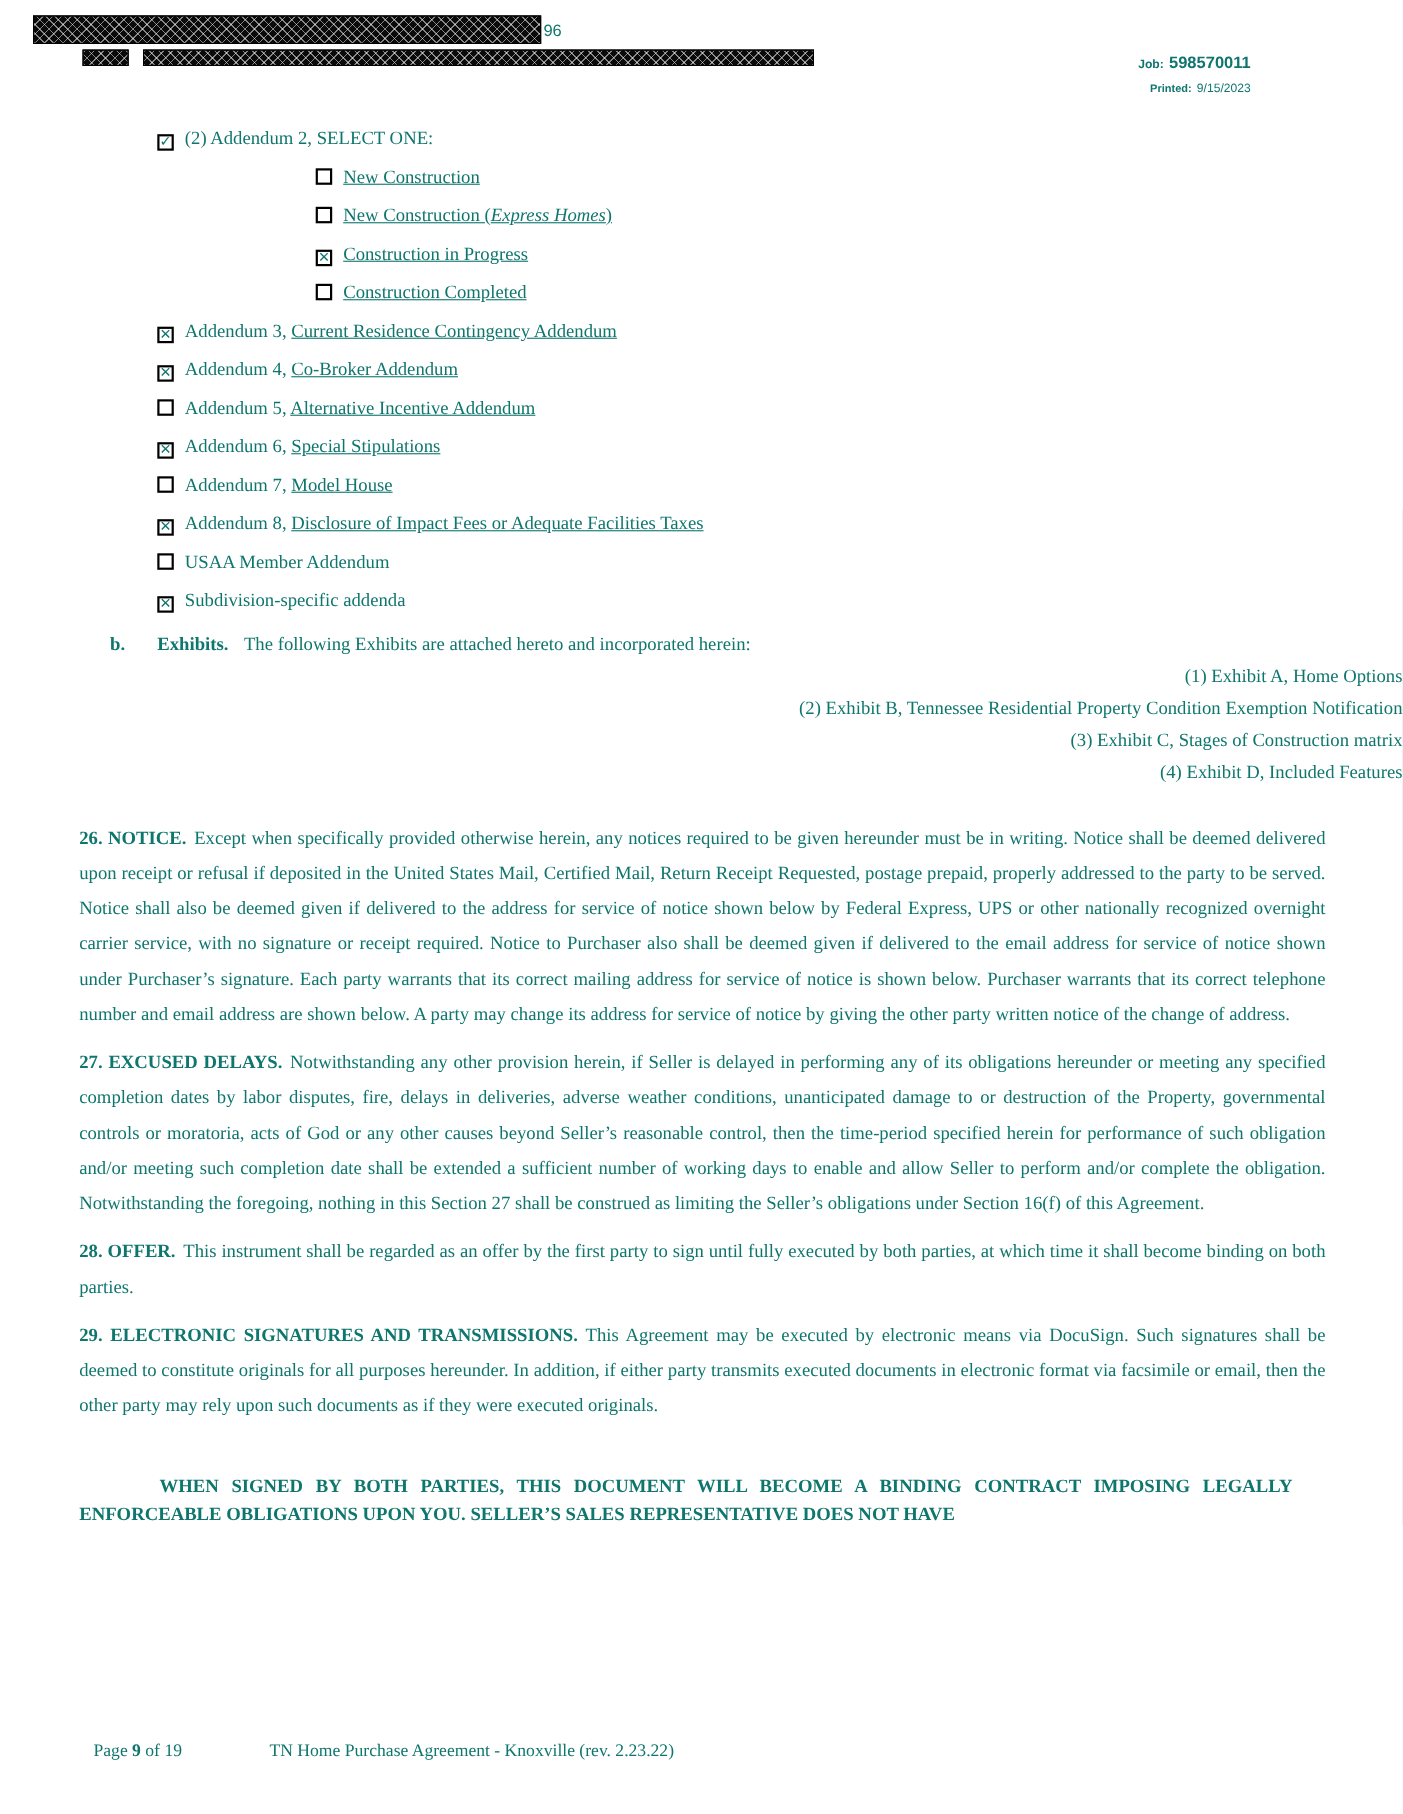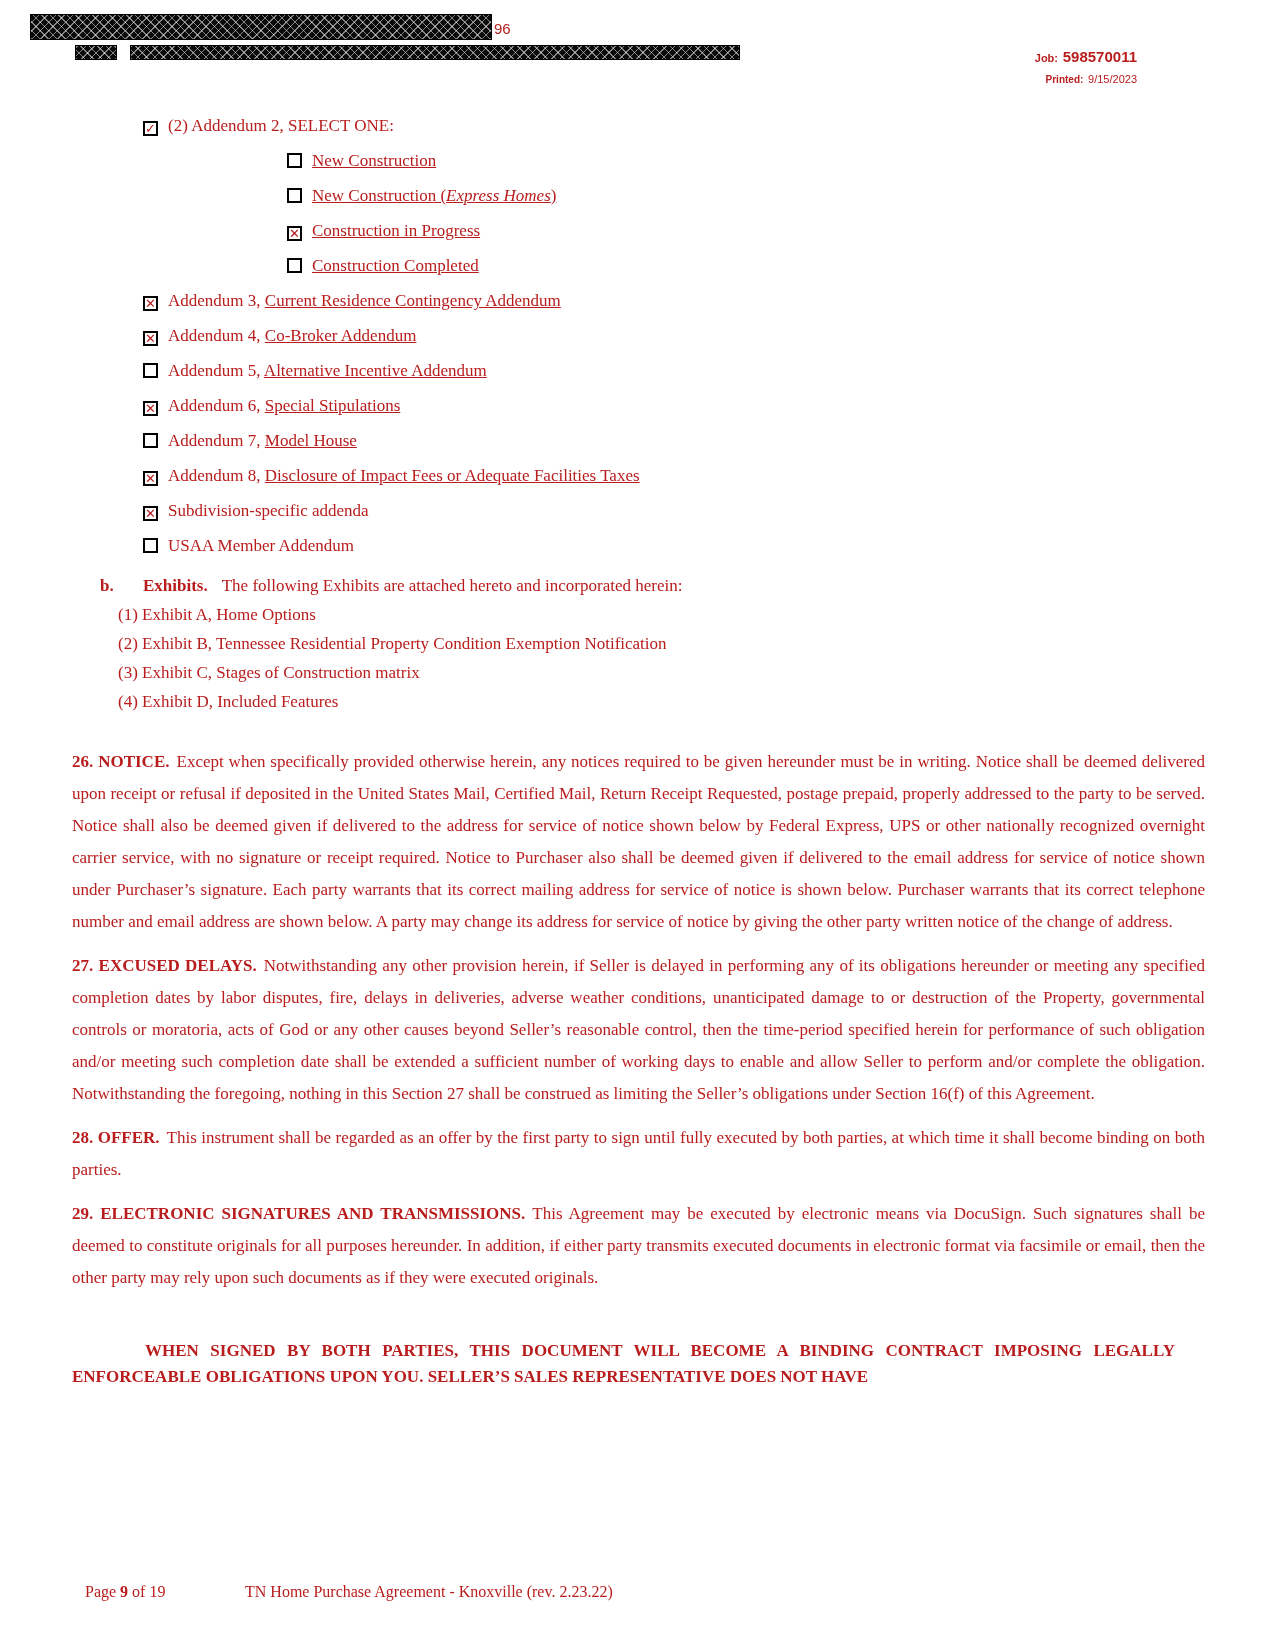--- a/index.html
+++ b/index.html
@@ -3,21 +3,21 @@
 <meta charset="utf-8">
 <style>
   * { margin:0; padding:0; box-sizing:border-box; }
   html, body { background:#e8e8e8; }
   .page {
     position:relative;
     width:1275px; height:1649px;
     margin:0 auto;
     background:#ffffff;
     font-family:"Liberation Serif","DejaVu Serif",serif;
-    color:#b91c1c;
+    color:#0f766e;
     font-size:17px;
     overflow:hidden;
   }
   .redact {
     position:absolute;
     background-color:#0a0a0a;
     background-image:
       repeating-linear-gradient(45deg, rgba(255,255,255,.5) 0 1px, transparent 1px 6px),
       repeating-linear-gradient(-45deg, rgba(255,255,255,.5) 0 1px, transparent 1px 6px);
     border:1px solid #000;
@@ -49,21 +49,21 @@
     margin-right:10px;
   }
   .u { text-decoration:underline; }
   .it { font-style:italic; }
   .bold { font-weight:bold; }
 
   .exhibits { margin-top:14px; }
   .ex-head { margin-left:100px; line-height:28px; }
   .ex-b { display:inline-block; width:43px; }
   .ex-title { margin-right:14px; }
-  .ex-item { margin-left:118px; line-height:29px; }
+  .ex-item { margin-left:61px; line-height:29px;text-align:right; }
 
   .section {
     margin:12px 70px 0 72px;
     text-align:justify;
     line-height:32px;
   }
   .section.first { margin-top:30px; }
   .sec-head { font-weight:bold; padding-right:7px; }
 
   .closing {
@@ -129,24 +129,24 @@
     <div class="cbrow lvl1">
       <span class="cb">✕</span><span><span>Addendum 6, </span><span class="u">Special Stipulations</span></span>
     </div>
     <div class="cbrow lvl1">
       <span class="cb"></span><span><span>Addendum 7, </span><span class="u">Model House</span></span>
     </div>
     <div class="cbrow lvl1">
       <span class="cb">✕</span><span><span>Addendum 8, </span><span class="u">Disclosure of Impact Fees or Adequate Facilities Taxes</span></span>
     </div>
     <div class="cbrow lvl1">
-      <span class="cb">✕</span><span><span>Subdivision-specific addenda</span><span class="u"></span></span>
+      <span class="cb"></span><span><span>USAA Member Addendum</span><span class="u"></span></span>
     </div>
     <div class="cbrow lvl1">
-      <span class="cb"></span><span><span>USAA Member Addendum</span><span class="u"></span></span>
+      <span class="cb">✕</span><span><span>Subdivision-specific addenda</span><span class="u"></span></span>
     </div>
 
     <div class="exhibits">
       <div class="ex-head">
         <span class="ex-b bold">b.</span><span class="bold ex-title">Exhibits.</span><span>The following Exhibits are attached hereto and incorporated herein:</span>
       </div>
       <div class="ex-item">(1) Exhibit A, Home Options</div>
       <div class="ex-item">(2) Exhibit B, Tennessee Residential Property Condition Exemption Notification</div>
       <div class="ex-item">(3) Exhibit C, Stages of Construction matrix</div>
       <div class="ex-item">(4) Exhibit D, Included Features</div>

